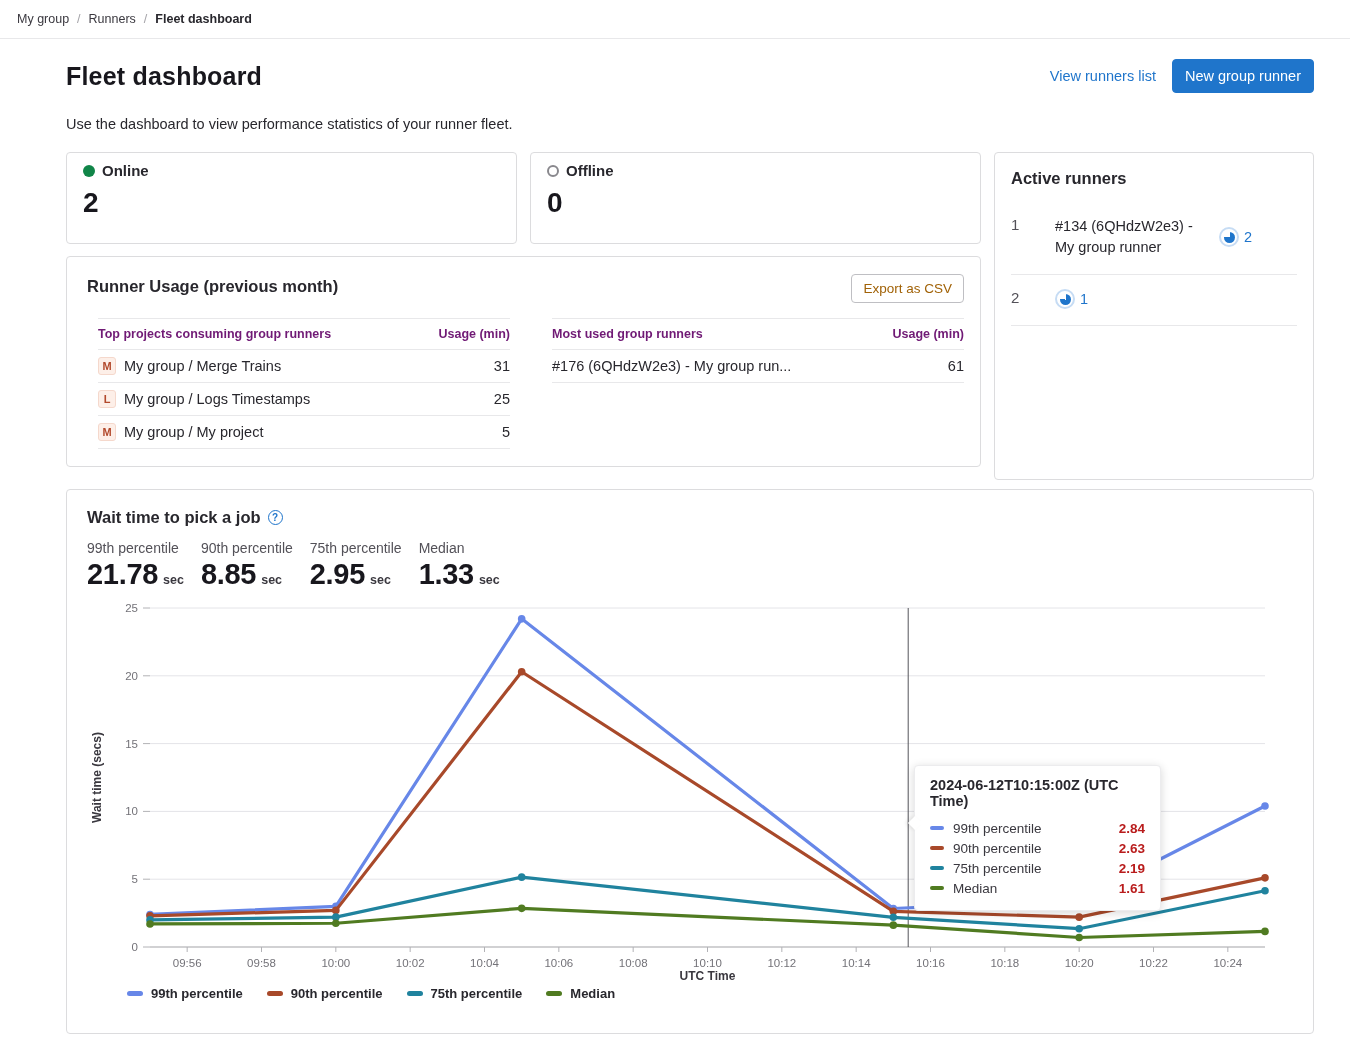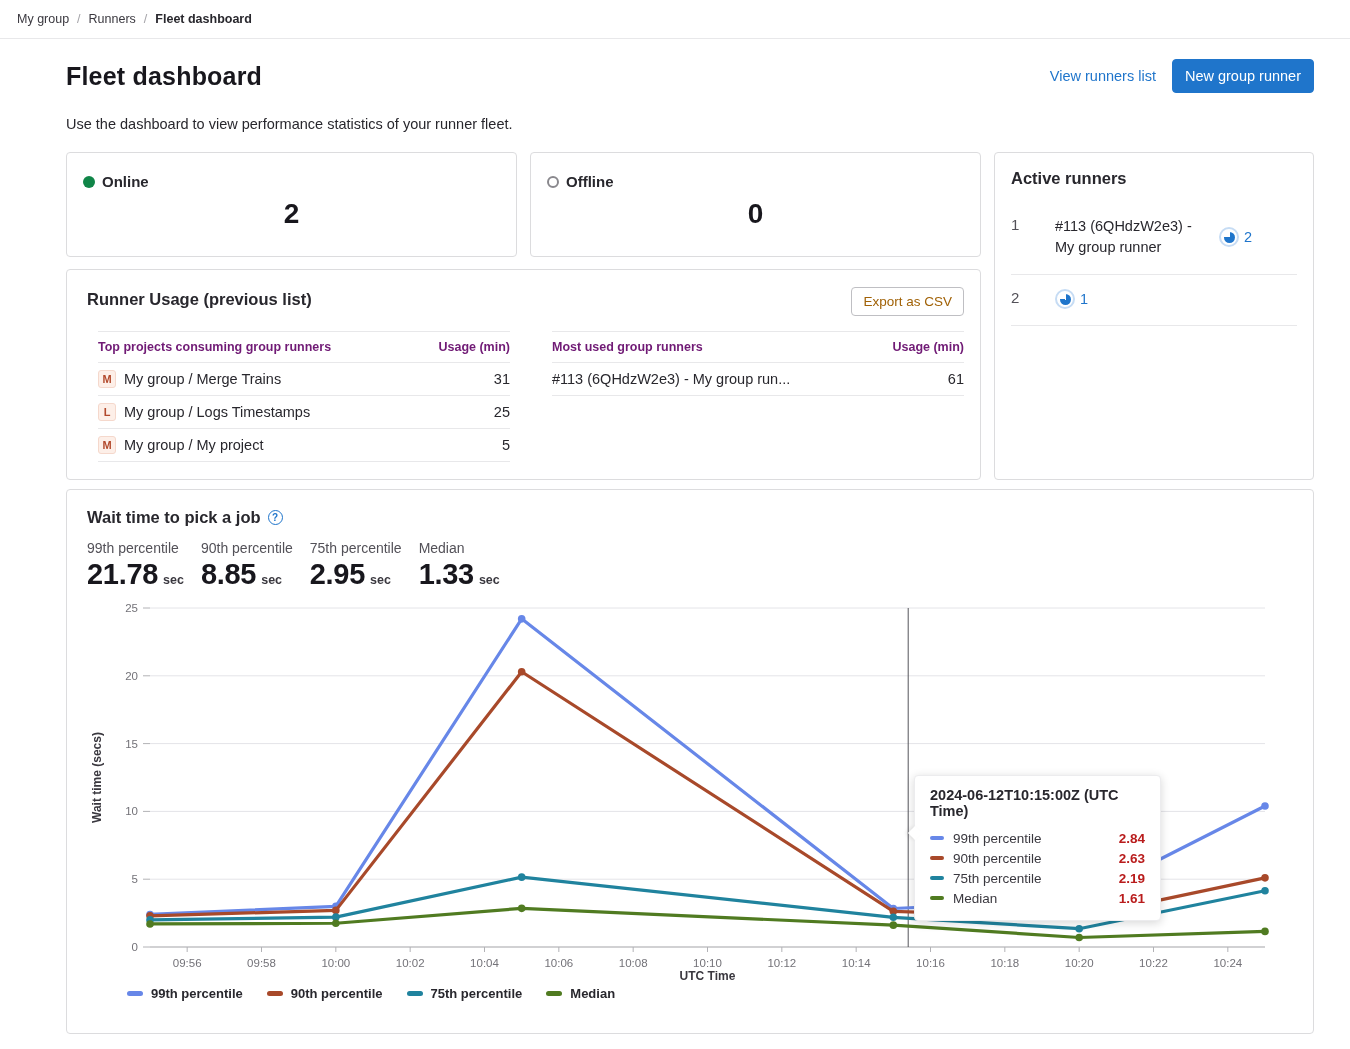--- a/index.html
+++ b/index.html
@@ -23,21 +23,21 @@
   .btn-primary { background:#1f75cb; color:#fff; font-size:14.5px; border:1px solid #1f75cb;
                  border-radius:4px; padding:8px 12px; cursor:pointer;
                  font-family:"Liberation Sans",sans-serif; }
   .page-desc { margin-top:23px; font-size:14.5px; color:#28272d; }
 
   
   .dash-grid { margin-top:20px; display:flex; gap:13px; }
   .dash-left { width:927px; }
   .card { background:#fff; border:1px solid #dcdcde; border-radius:4px; }
   .status-row { display:flex; gap:13px; }
-  .status-card { flex:1; height:105px; padding:20px 16px;text-align:center; }
+  .status-card { flex:1; height:92px; padding:9px 16px; }
   .status-label { display:flex; align-items:center; gap:7px; font-size:15px; font-weight:bold; }
   .dot { width:12px; height:12px; border-radius:50%; display:inline-block; }
   .dot-online { background:#108548; }
   .dot-offline { background:#fff; border:2px solid #89888d; }
   .status-count { margin-top:8px; font-size:28px; font-weight:bold; color:#18171d; }
 
   
   .usage-card { margin-top:12px; height:211px; padding:17px 16px 0 20px; }
   .usage-head { display:flex; justify-content:space-between; align-items:flex-start; height:44px; }
   .usage-title { font-size:16.5px; font-weight:bold; padding-top:3px; }
@@ -90,21 +90,21 @@
 
   .chart-wrap { position:relative; margin-top:8px; }
   #wait-chart { display:block; }
   .legend { margin:2px 0 0 40px; display:flex; gap:24px; align-items:center; }
   .legend-item { display:inline-flex; align-items:center; gap:8px; cursor:pointer; }
   .swatch { width:16px; height:5px; border-radius:2.5px; display:inline-block; }
   .sw-sm { width:14px; height:4px; }
   .legend-label { font-size:13px; font-weight:bold; color:#28272d; }
 
   
-  .chart-tooltip { position:absolute; left:827px; top:176px; width:247px; background:#fff;
+  .chart-tooltip { position:absolute; left:827px; top:166px; width:247px; background:#fff;
                    border:1px solid #ececee; border-radius:4px; padding:11px 15px 12px;
                    box-shadow:0 2px 10px rgba(0,0,0,.16); z-index:5; }
   .chart-tooltip:before { content:""; position:absolute; left:-5px; top:52px; width:10px;
                    height:10px; background:#fff; transform:rotate(45deg);
                    box-shadow:-2px 2px 4px rgba(0,0,0,.08); }
   .tt-title { font-size:14.5px; font-weight:bold; margin-bottom:9px; }
   .tt-row { display:flex; justify-content:space-between; align-items:center; padding:2.5px 0; }
   .tt-l { display:flex; align-items:center; gap:9px; font-size:13.5px; color:#3a383f; }
   .tt-v { font-size:13.5px; font-weight:bold; color:#b91c1c; }
 </style>
@@ -144,21 +144,21 @@
           <div class="status-label">
             <span class="dot dot-offline"></span>
             <span>Offline</span>
           </div>
           <div class="status-count">0</div>
         </div>
       </div>
 
       <div class="card usage-card">
         <div class="usage-head">
-          <div class="usage-title">Runner Usage (previous list)</div>
+          <div class="usage-title">Runner Usage (previous month)</div>
           <button class="btn-secondary">Export as CSV</button>
         </div>
         <div class="usage-tables">
           <div class="ru-table">
             <div class="ru-head">
               <span>Top projects consuming group runners</span>
               <span>Usage (min)</span>
             </div>
             <div>
 
@@ -188,37 +188,37 @@
               </div>
           </div>
           <div class="ru-table right">
             <div class="ru-head">
               <span>Most used group runners</span>
               <span>Usage (min)</span>
             </div>
             <div>
 
                 <div class="ru-row">
-                  <span>#113 (6QHdzW2e3) - My group run...</span>
+                  <span>#176 (6QHdzW2e3) - My group run...</span>
                   <span class="usage-val">61</span>
                 </div>
               </div>
           </div>
         </div>
       </div>
     </div>
 
     <div class="card active-card">
       <div class="active-title">Active runners</div>
       <div class="ar-table">
         <div>
 
             <div class="ar-row">
               <span class="ar-idx">1</span>
-              <span class="ar-name">#113 (6QHdzW2e3) - My group runner</span>
+              <span class="ar-name">#134 (6QHdzW2e3) - My group runner</span>
               <span class="ar-jobs">
                 <span class="run-icon">
                   <i></i>
                 </span>
                 <a class="ar-count">2</a>
               </span>
             </div>
 
             <div class="ar-row">
               <span class="ar-idx">2</span>

